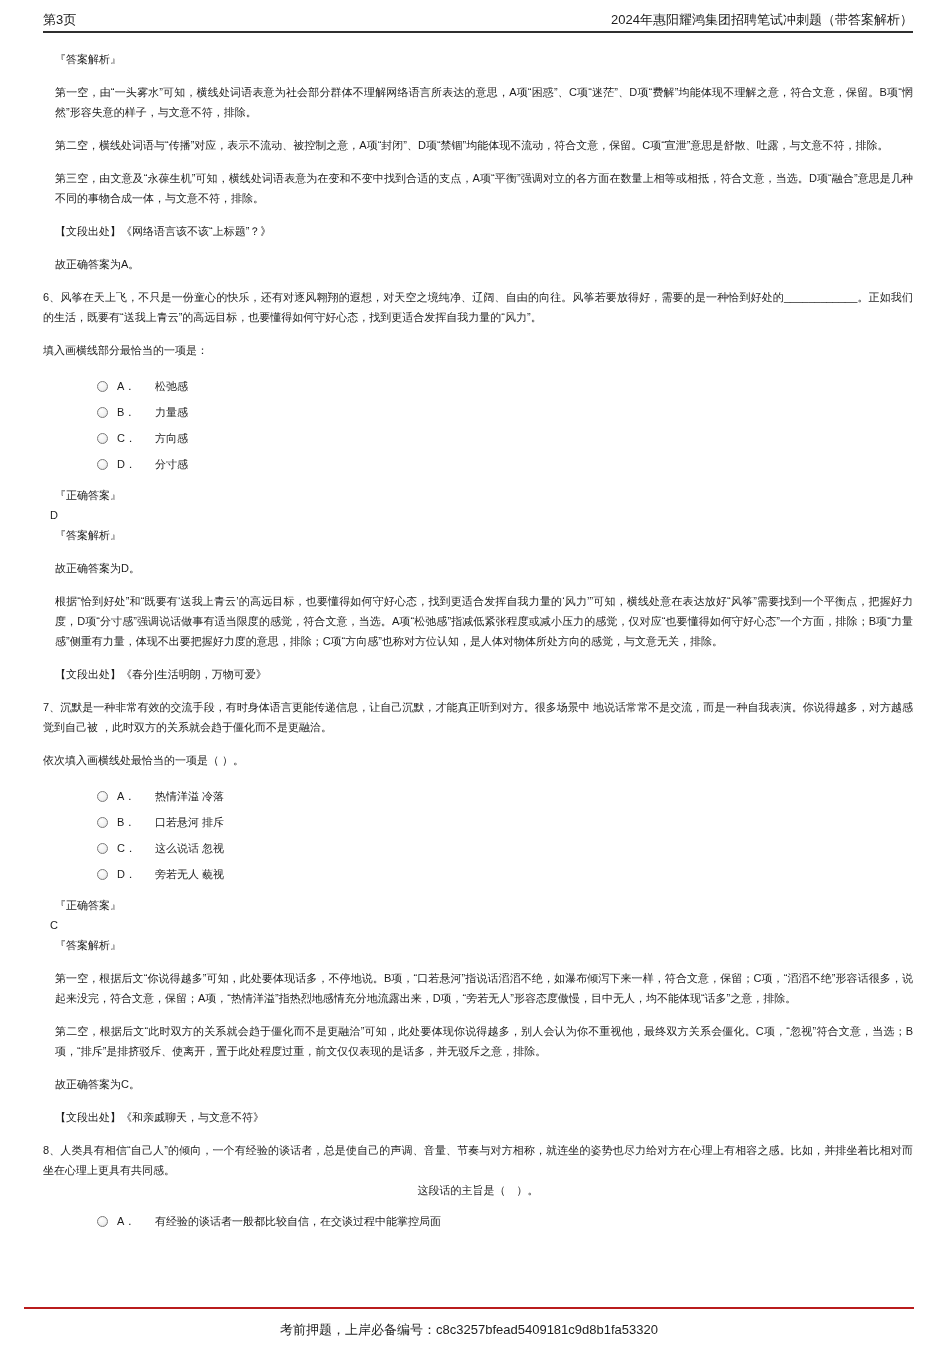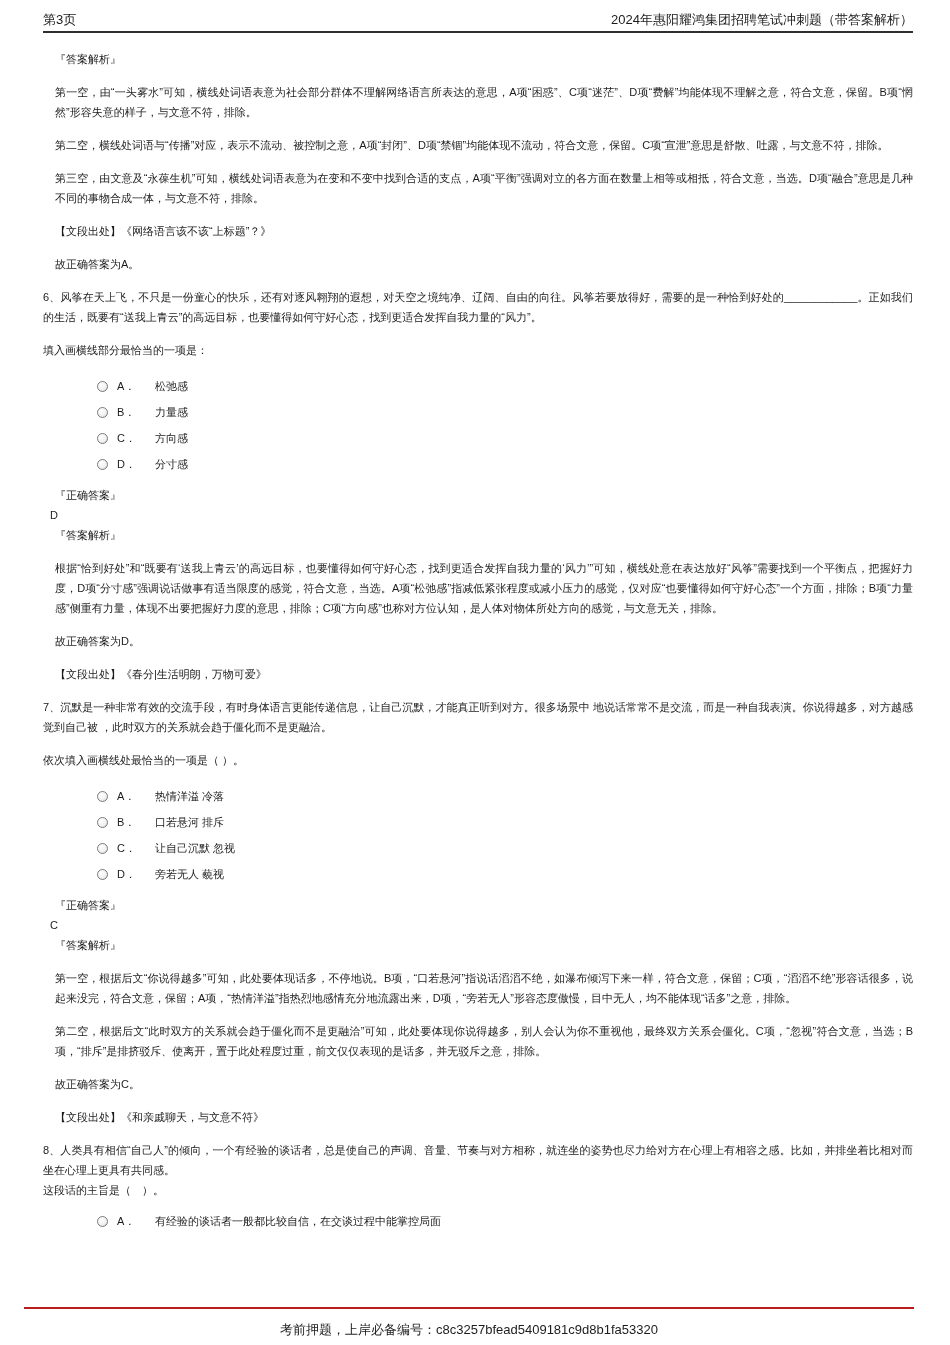--- a/index.html
+++ b/index.html
@@ -66,58 +66,58 @@
       </div>
       <div class="option">
         <span class="radio"></span>
         <span class="opt-letter">D．</span>
         <span>分寸感</span>
       </div>
     </div>
     <p class="block tight pad">『正确答案』</p>
     <p class="block tight ans-letter">D</p>
     <p class="block pad">『答案解析』</p>
+    <p class="block pad">故正确答案为D。</p>
     <p class="block pad">根据“恰到好处”和“既要有‘送我上青云’的高远目标，也要懂得如何守好心态，找到更适合发挥自我力量的‘风力’”可知，横线处意在表达放好“风筝”需要找到一个平衡点，把握好力度，D项“分寸感”强调说话做事有适当限度的感觉，符合文意，当选。A项“松弛感”指减低紧张程度或减小压力的感觉，仅对应“也要懂得如何守好心态”一个方面，排除；B项“力量感”侧重有力量，体现不出要把握好力度的意思，排除；C项“方向感”也称对方位认知，是人体对物体所处方向的感觉，与文意无关，排除。</p>
-    <p class="block pad">故正确答案为D。</p>
     <p class="block pad">【文段出处】《春分|生活明朗，万物可爱》</p>
 
     <p class="block">7、沉默是一种非常有效的交流手段，有时身体语言更能传递信息，让自己沉默，才能真正听到对方。很多场景中 地说话常常不是交流，而是一种自我表演。你说得越多，对方越感觉到自己被 ，此时双方的关系就会趋于僵化而不是更融洽。</p>
     <p class="block">依次填入画横线处最恰当的一项是（ ）。</p>
     <div class="options">
       <div class="option">
         <span class="radio"></span>
         <span class="opt-letter">A．</span>
         <span>热情洋溢 冷落</span>
       </div>
       <div class="option">
         <span class="radio"></span>
         <span class="opt-letter">B．</span>
         <span>口若悬河 排斥</span>
       </div>
       <div class="option">
         <span class="radio"></span>
         <span class="opt-letter">C．</span>
-        <span>让自己沉默 忽视</span>
+        <span>这么说话 忽视</span>
       </div>
       <div class="option">
         <span class="radio"></span>
         <span class="opt-letter">D．</span>
         <span>旁若无人 藐视</span>
       </div>
     </div>
     <p class="block tight pad">『正确答案』</p>
     <p class="block tight ans-letter">C</p>
     <p class="block pad">『答案解析』</p>
     <p class="block pad">第一空，根据后文“你说得越多”可知，此处要体现话多，不停地说。B项，“口若悬河”指说话滔滔不绝，如瀑布倾泻下来一样，符合文意，保留；C项，“滔滔不绝”形容话很多，说起来没完，符合文意，保留；A项，“热情洋溢”指热烈地感情充分地流露出来，D项，“旁若无人”形容态度傲慢，目中无人，均不能体现“话多”之意，排除。</p>
     <p class="block pad">第二空，根据后文“此时双方的关系就会趋于僵化而不是更融洽”可知，此处要体现你说得越多，别人会认为你不重视他，最终双方关系会僵化。C项，“忽视”符合文意，当选；B项，“排斥”是排挤驳斥、使离开，置于此处程度过重，前文仅仅表现的是话多，并无驳斥之意，排除。</p>
     <p class="block pad">故正确答案为C。</p>
     <p class="block pad">【文段出处】《和亲戚聊天，与文意不符》</p>
 
     <p class="block tight">8、人类具有相信“自己人”的倾向，一个有经验的谈话者，总是使自己的声调、音量、节奏与对方相称，就连坐的姿势也尽力给对方在心理上有相容之感。比如，并排坐着比相对而坐在心理上更具有共同感。</p>
-    <p class="options" style="margin:0 0 8px 0;text-align:left;">这段话的主旨是（　）。</p>
+    <p class="options" style="margin:0 0 8px 0;text-align:center;">这段话的主旨是（　）。</p>
     <div class="option">
       <span class="radio"></span>
       <span class="opt-letter">A．</span>
       <span>有经验的谈话者一般都比较自信，在交谈过程中能掌控局面</span>
     </div>
 
   </div>
 
   <div class="footer">
     <span>考前押题，上岸必备</span>

